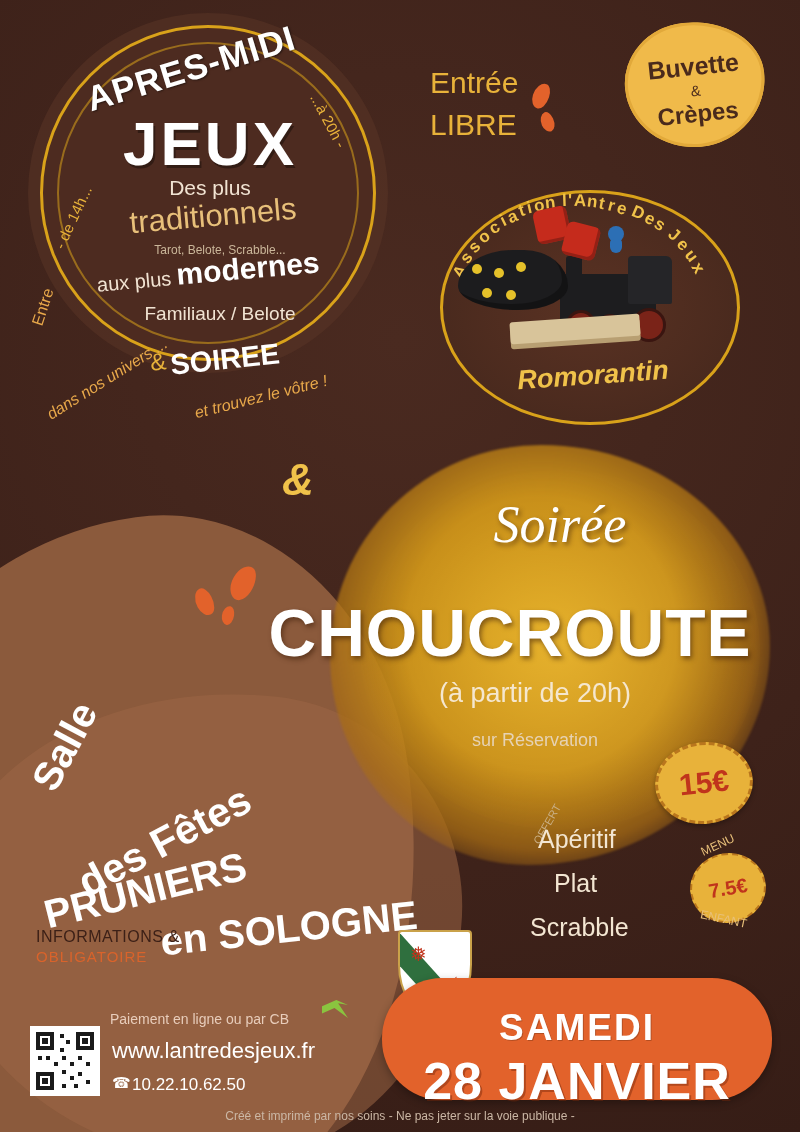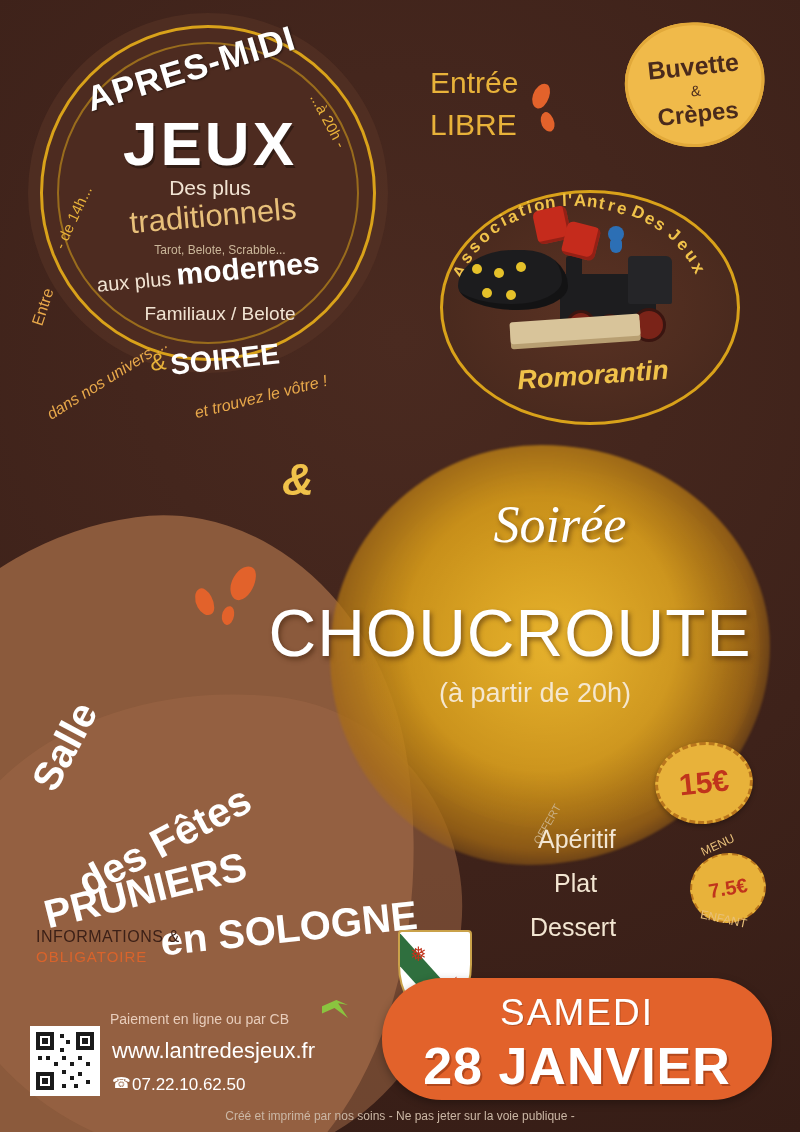--- a/index.html
+++ b/index.html
@@ -205,21 +205,21 @@
     position:absolute;left:282px;top:455px;color:#f0c24a;font-size:44px;font-weight:bold;
     font-style:italic;
   }
   .soiree-big{
     position:absolute;left:395px;top:495px;width:330px;text-align:center;
     color:#fff;font-size:52px;font-style:italic;font-family:"Liberation Serif",serif;
     text-shadow:2px 3px 5px rgba(60,30,10,.55);
   }
   .choucroute{
     position:absolute;left:255px;top:595px;width:510px;text-align:center;
-    color:#fff;font-size:66px;font-weight:normal;letter-spacing:1px;
+    color:#fff;font-size:66px;font-weight:bold;letter-spacing:1px;
     text-shadow:2px 3px 5px rgba(60,30,10,.55);
   }
   .apartir{
     position:absolute;left:370px;top:678px;width:330px;text-align:center;
     color:#f5e7cf;font-size:27px;
   }
   .surreserv{
     position:absolute;left:400px;top:730px;width:270px;text-align:center;
     color:#e6d2b4;font-size:18px;
   }
@@ -309,21 +309,21 @@
   }
 
   
   .date-banner{
     position:absolute;left:382px;top:978px;width:390px;height:122px;
     background:#e2622b;border-radius:60px;
     box-shadow:0 3px 8px rgba(0,0,0,.3);
     text-align:center;color:#fff;
   }
   .date-banner .samedi{
-    font-size:37px;font-weight:normal;letter-spacing:2px;margin-top:14px;
+    font-size:37px;font-weight:bold;letter-spacing:2px;margin-top:29px;
     text-shadow:1px 1px 0 rgba(0,0,0,.2);
   }
   .date-banner .jour{
     font-size:52px;font-weight:bold;letter-spacing:1px;margin-top:2px;
     text-shadow:2px 2px 0 rgba(120,40,10,.45);
   }
 </style>
 </head>
 <body>
 
@@ -415,47 +415,48 @@
   </div>
 
   <div class="amp-big">&amp;</div>
   <div class="drop" style="left:232px;top:565px;width:22px;height:36px;transform:rotate(22deg);"></div>
   <div class="drop" style="left:196px;top:588px;width:17px;height:28px;transform:rotate(-28deg);"></div>
   <div class="drop" style="left:222px;top:606px;width:12px;height:19px;transform:rotate(8deg);"></div>
 
   <div class="soiree-big">Soirée</div>
   <div class="choucroute">CHOUCROUTE</div>
   <div class="apartir">(à partir de 20h)</div>
+  <div class="surreserv">sur Réservation</div>
 
   <div class="price15">15€</div>
   <div class="menu-lbl">MENU</div>
   <div class="price75">7.5€</div>
   <div class="enfant-lbl">ENFANT</div>
   <div class="offert">OFFERT</div>
 
   <div class="menu-list">
     <div>Apéritif</div>
     <div>Plat</div>
-    <div>Dessert</div>
+    <div>Scrabble</div>
   </div>
 
   <div class="salle">
     <div class="l1">Salle</div>
     <div class="l2">des Fêtes</div>
     <div class="l3">PRUNIERS</div>
     <div class="l4">en SOLOGNE</div>
   </div>
 
   <div class="infos">
     <div class="i1">INFORMATIONS &amp;</div>
     <div class="i3">OBLIGATOIRE</div>
   </div>
   <div class="paiement">Paiement en ligne ou par CB</div>
   <div class="site">www.lantredesjeux.fr</div>
-  <div class="tel">07.22.10.62.50</div>
+  <div class="tel">10.22.10.62.50</div>
   <div style="position:absolute;left:112px;top:1074px;color:#fff;font-size:15px;">☎</div>
 
   <div class="qr">
     <div class="cell" style="left:6px;top:6px;width:18px;height:18px;"></div>
     <div class="cell" style="left:10px;top:10px;width:10px;height:10px;background:#fff;"></div>
     <div class="cell" style="left:12px;top:12px;width:6px;height:6px;"></div>
     <div class="cell" style="left:46px;top:6px;width:18px;height:18px;"></div>
     <div class="cell" style="left:50px;top:10px;width:10px;height:10px;background:#fff;"></div>
     <div class="cell" style="left:52px;top:12px;width:6px;height:6px;"></div>
     <div class="cell" style="left:6px;top:46px;width:18px;height:18px;"></div>

